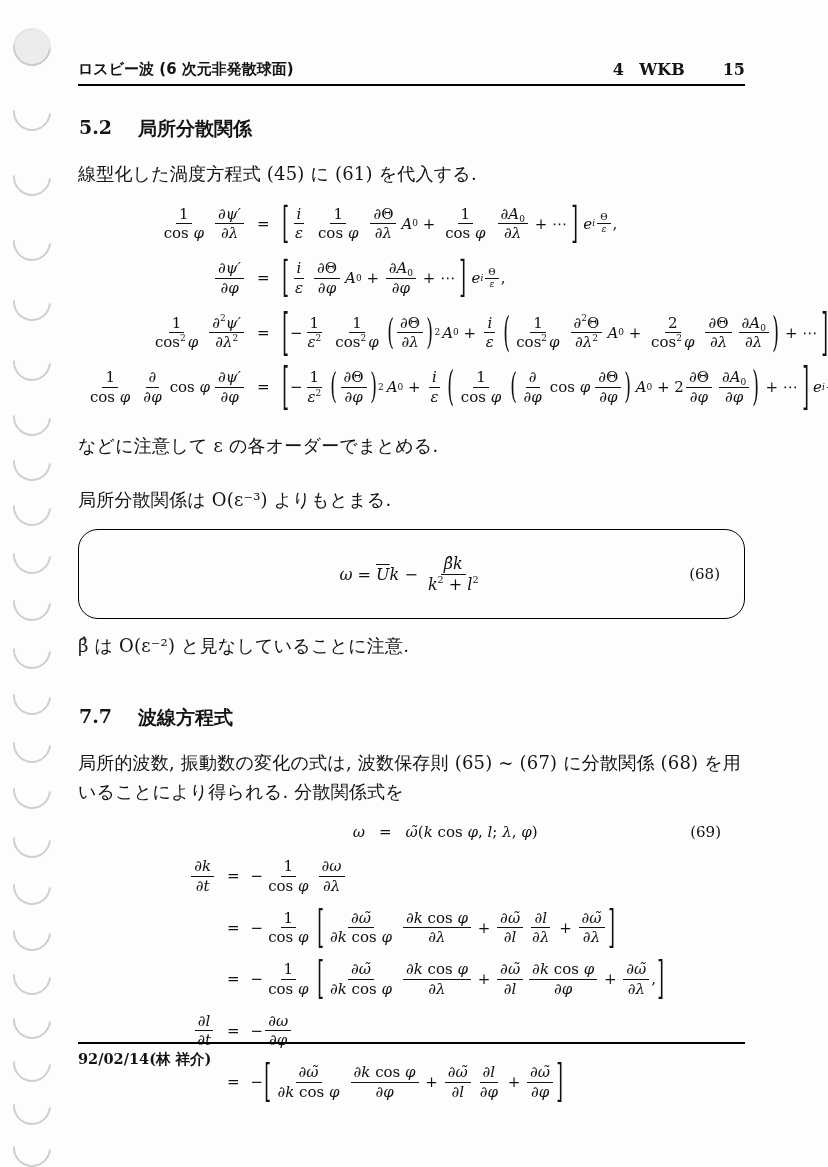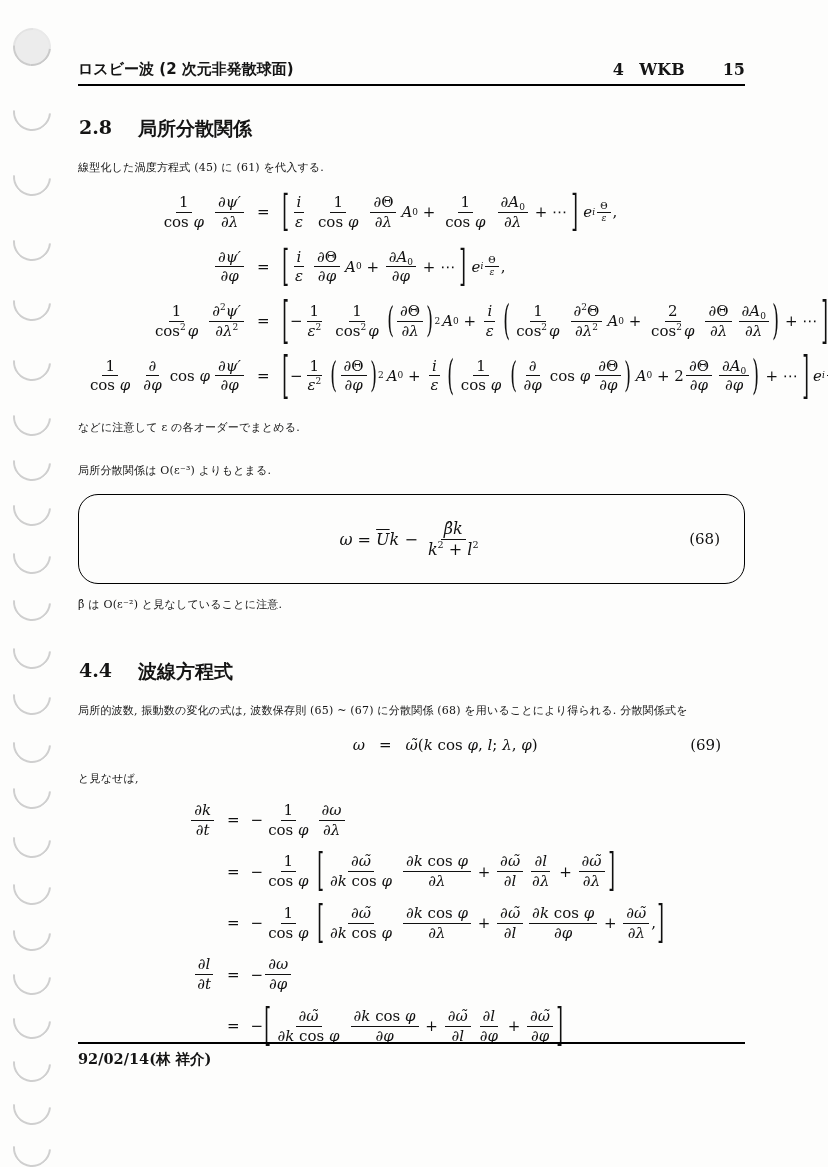--- a/index.html
+++ b/index.html
@@ -14,21 +14,21 @@
   
   .pagehead{display:flex;justify-content:space-between;align-items:flex-end;
             border-bottom:2px solid #000;padding-bottom:5px;}
   .ph-left{font-family:"DejaVu Sans","Liberation Sans",sans-serif;font-weight:600;font-size:15px;}
   .ph-right{display:flex;align-items:flex-end;gap:38px;font-weight:bold;font-size:16px;}
   .ph-sec{word-spacing:10px;}
   
   .secHead{margin:30px 0 0 1px;font-family:"DejaVu Sans","Liberation Sans",sans-serif;
            font-weight:bold;font-size:19px;display:flex;}
   .secNum{margin-right:26px;font-family:"DejaVu Serif",serif;}
-  .body{margin:17px 0 0 0;font-size:11px;letter-spacing:.2px;line-height:1.65;}
+  .body{margin:17px 0 0 0;font-size:18px;letter-spacing:.2px;line-height:1.65;}
   
   .eqblock{font-size:15px;color:#101010;margin-top:6px;}
   .mr,.mi{white-space:pre;}
   .mi{font-style:italic;}
   .mi.ol{text-decoration:overline;}
   .frac{display:inline-flex;flex-direction:column;align-items:center;vertical-align:middle;
         margin:0 2px;line-height:1.25;text-align:center;}
   .frac .num{border-bottom:1px solid #111;padding:0 3px;}
   .frac .den{padding:0 3px;}
   .msup{font-size:.6em;vertical-align:.7em;line-height:1;display:inline-flex;align-items:center;}
@@ -82,29 +82,29 @@
       <div class="hole" style="top: 913px;"></div>
       <div class="hole" style="top: 957px;"></div>
       <div class="hole" style="top: 1001px;"></div>
       <div class="hole" style="top: 1044px;"></div>
       <div class="hole" style="top: 1087px;"></div>
       <div class="hole" style="top: 1129px;"></div>
     </div>
 
   <div class="content">
     <div class="pagehead">
-      <span class="ph-left">ロスビー波 (2 次元非発散球面)</span>
+      <span class="ph-left">ロスビー波 (6 次元非発散球面)</span>
       <span class="ph-right">
         <span class="ph-sec">4 WKB</span>
         <span class="ph-page">15</span>
       </span>
     </div>
 
     <h2 class="secHead">
-      <span class="secNum">2.8</span>
+      <span class="secNum">5.2</span>
       <span class="secTitle">局所分散関係</span>
     </h2>
 
     <p class="body">線型化した渦度方程式 (45) に (61) を代入する.</p>
 
     <div class="eqblock vortblock">
         <div class="eqrow">
           <span class="eqlhs">
             <span class="frac">
               <span class="num"><span class="mr">1</span></span>
@@ -420,21 +420,21 @@
               </span>
             </span>
             <span class="eqtag">(68)</span>
           </div>
         </div>
     </div>
 
     <p class="body" style="margin-top:12px">β̂ は O(ε⁻²) と見なしていることに注意.</p>
 
     <h2 class="secHead" style="margin-top:44px">
-      <span class="secNum">4.4</span>
+      <span class="secNum">7.7</span>
       <span class="secTitle">波線方程式</span>
     </h2>
 
     <p class="body" style="">局所的波数, 振動数の変化の式は, 波数保存則 (65) ~ (67) に分散関係 (68) を用いることにより得られる. 分散関係式を</p>
 
     <div class="eqblock eq69block">
         <div class="eqrow">
           <span class="eqlhs">
             <span class="mi">ω</span>
           </span>
@@ -450,21 +450,20 @@
             <span class="mr">; </span>
             <span class="mi">λ</span>
             <span class="mr">, </span>
             <span class="mi">φ</span>
             <span class="mr">)</span>
           </span>
           <span class="eqtag">(69)</span>
         </div>
       </div>
 
-    <p class="body" style="margin-top:10px">と見なせば,</p>
 
     <div class="eqblock rayblock">
         <div class="eqrow">
           <span class="eqlhs">
             <span class="frac">
               <span class="num"><span class="mr">∂</span><span class="mi">k</span></span>
               <span class="den"><span class="mr">∂</span><span class="mi">t</span></span>
             </span>
           </span>
           <span class="eqrel">=</span>

